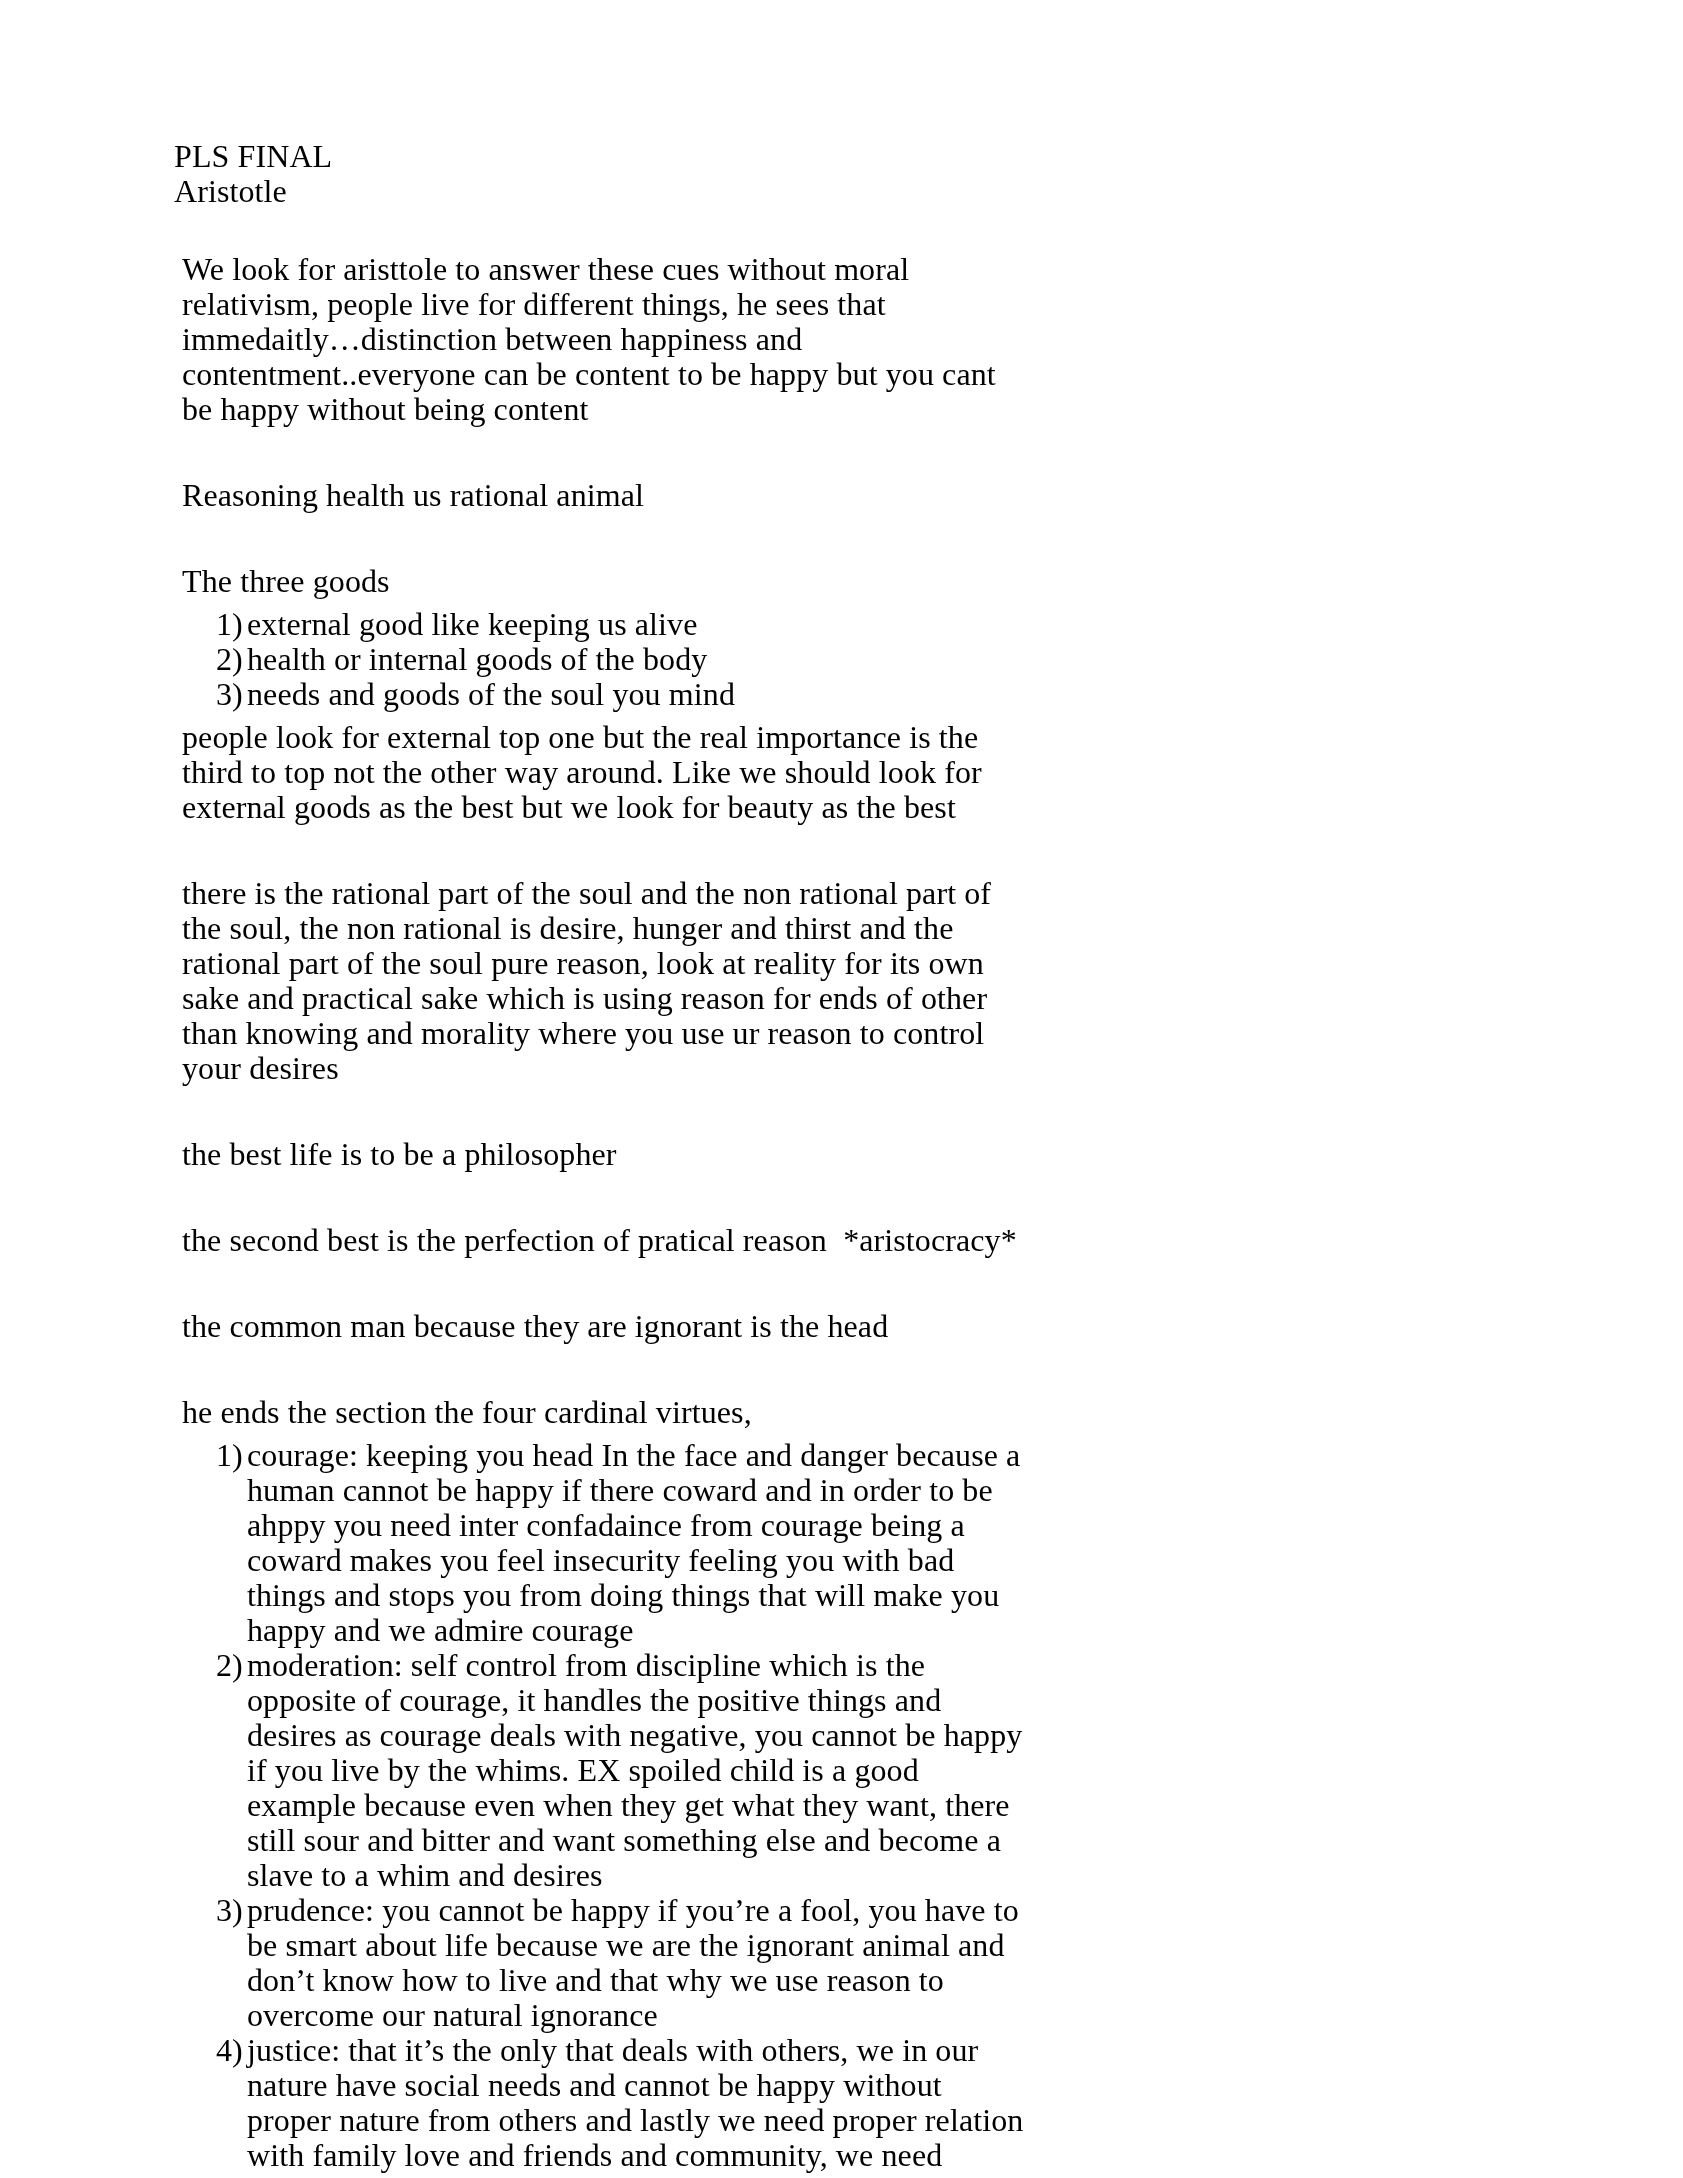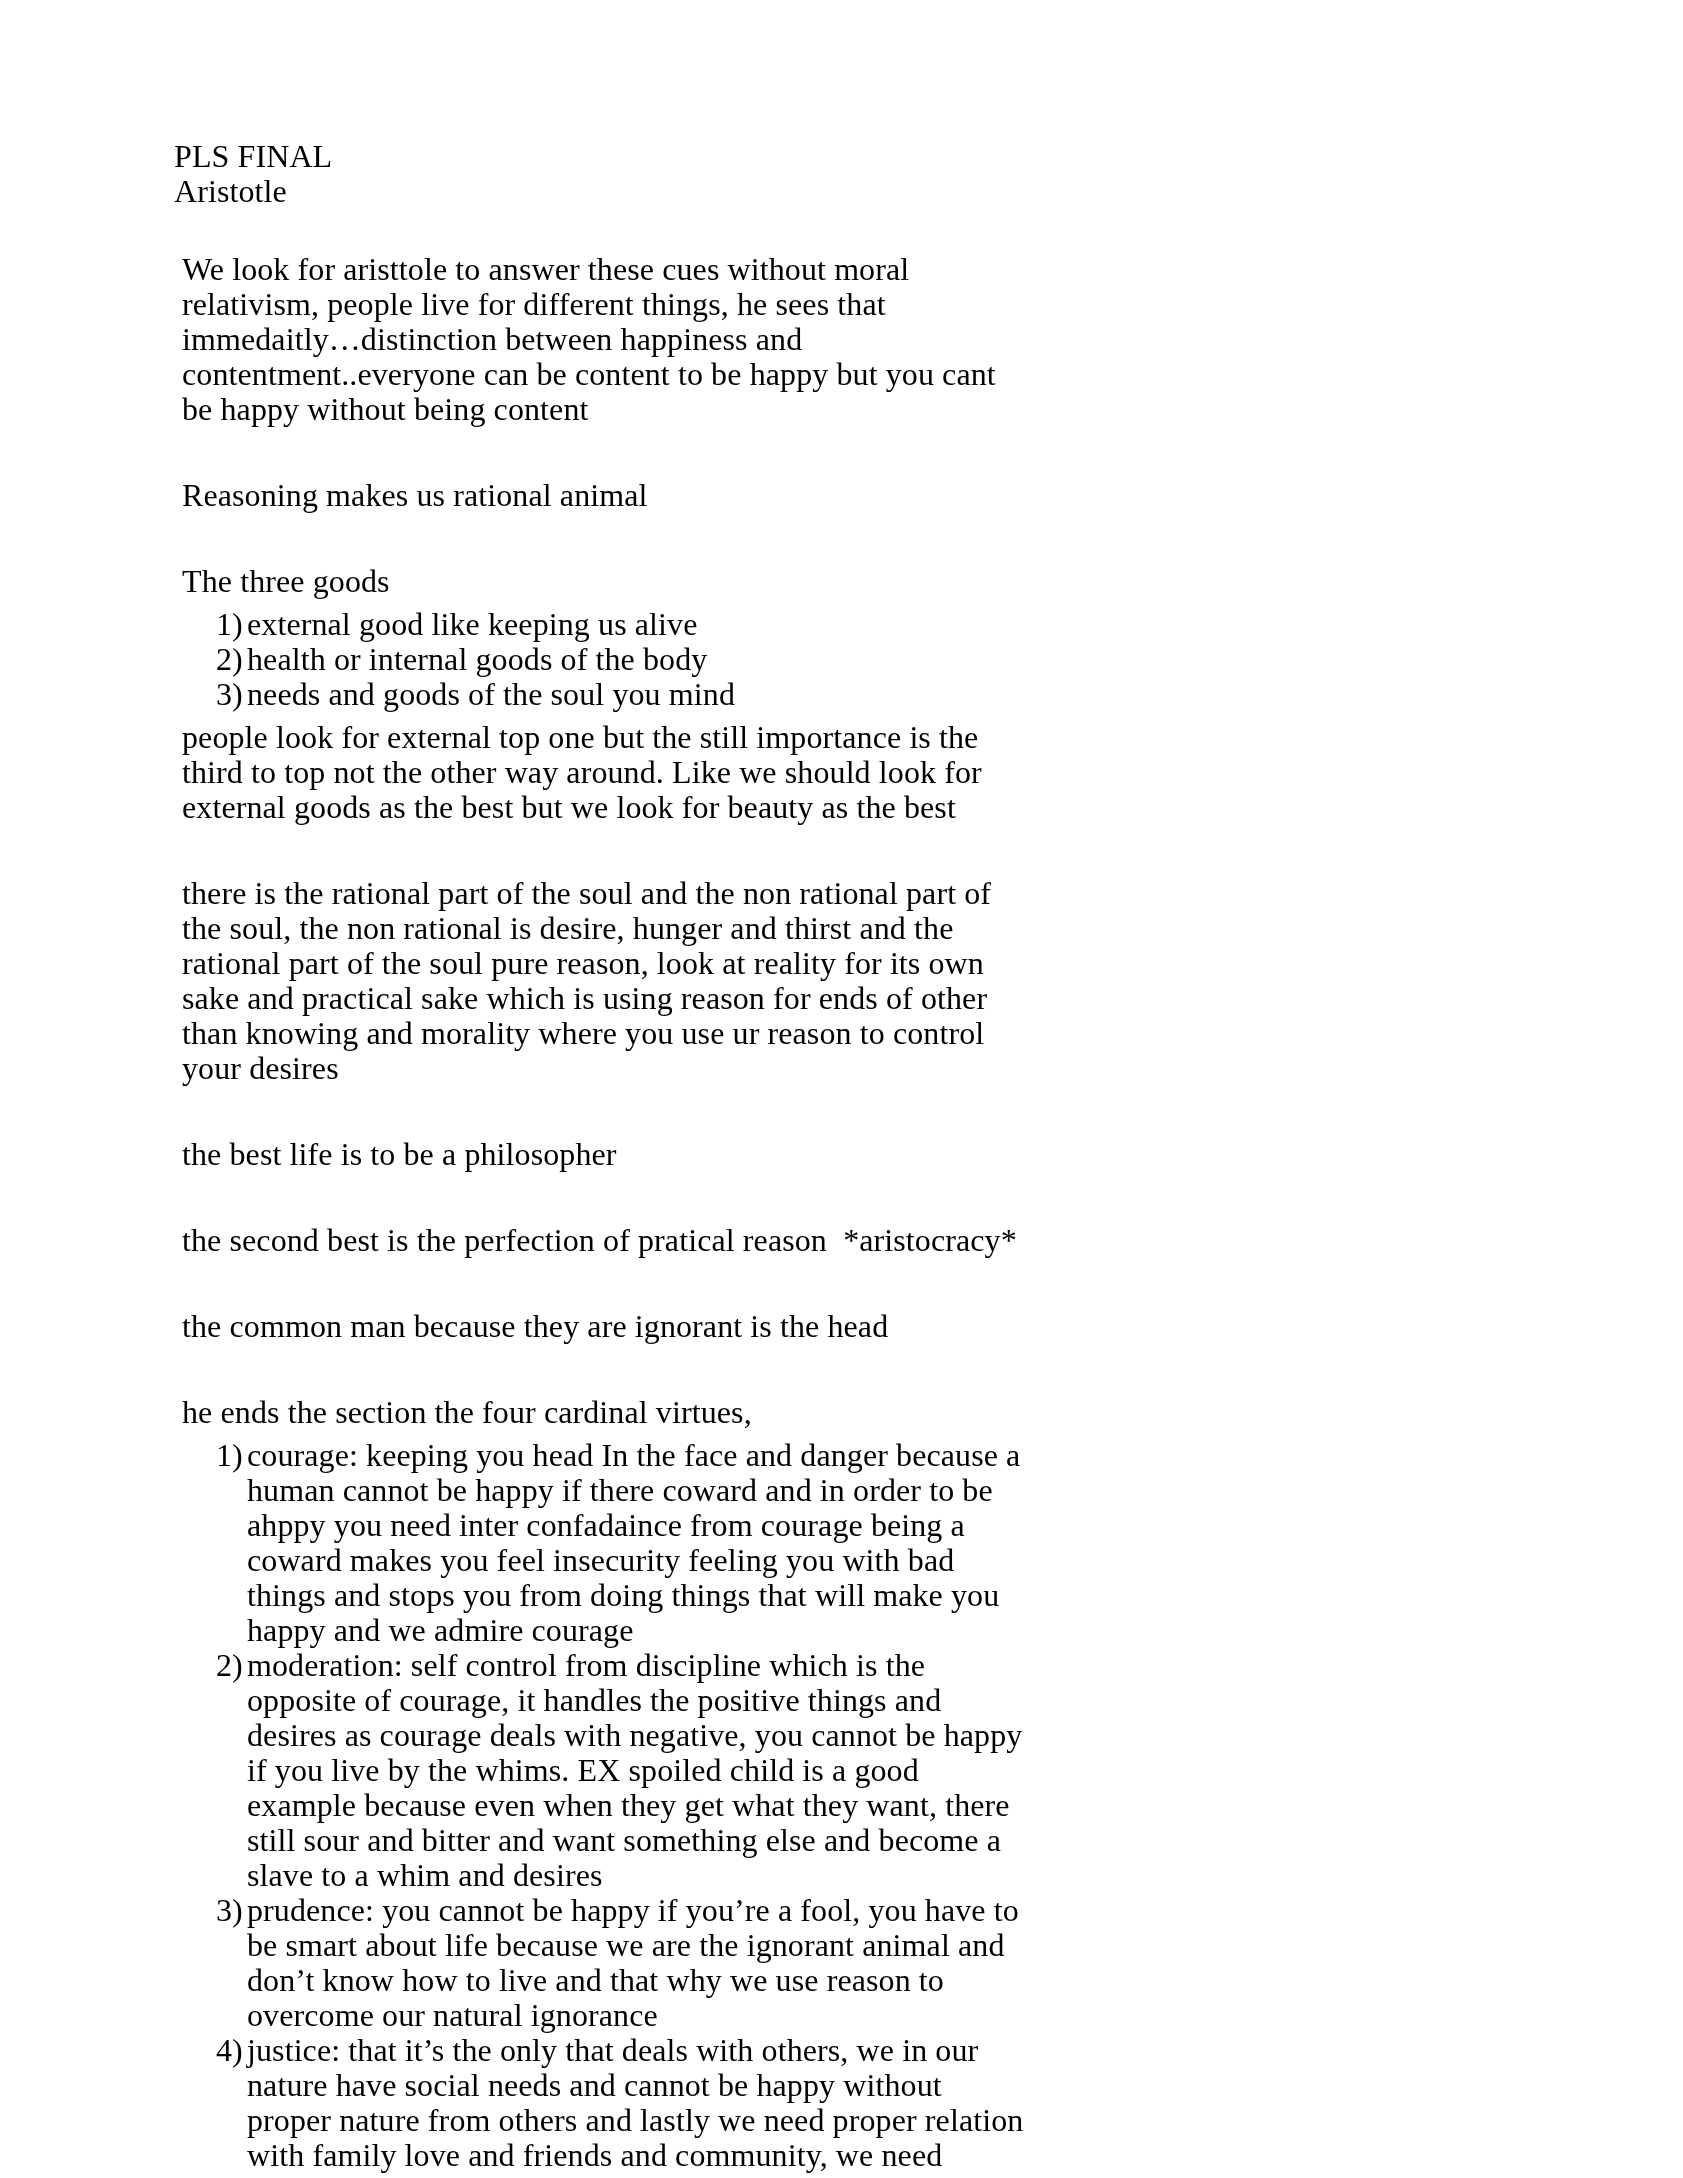--- a/index.html
+++ b/index.html
@@ -108,42 +108,42 @@
 
       <div class="line">PLS FINAL</div>
       <div class="line">Aristotle</div>
 
       <div class="spacer"></div>
 
       <p class="para">We look for aristtole to answer these cues without moral relativism, people live for different things, he sees that immedaitly…distinction between happiness and contentment..everyone can be content to be happy but you cant be happy without being content</p>
 
       <div class="spacer"></div>
 
-      <p class="para">Reasoning makes us rational animal</p>
+      <p class="para">Reasoning health us rational animal</p>
 
       <div class="spacer"></div>
 
       <p class="para">The three goods</p>
 
       <ol class="numlist goods">
         <li>
           <span class="marker">1)</span>
           <span class="itemtext">external good like keeping us alive</span>
         </li>
         <li>
           <span class="marker">2)</span>
           <span class="itemtext">health or internal goods of the body</span>
         </li>
         <li>
           <span class="marker">3)</span>
           <span class="itemtext">needs and goods of the soul you mind</span>
         </li>
       </ol>
 
-      <p class="para">people look for external top one but the still importance is the third to top not the other way around. Like we should look for external goods as the best but we look for beauty as the best</p>
+      <p class="para">people look for external top one but the real importance is the third to top not the other way around. Like we should look for external goods as the best but we look for beauty as the best</p>
 
       <div class="spacer"></div>
 
       <p class="para">there is the rational part of the soul and the non rational part of the soul, the non rational is desire, hunger and thirst and the rational part of the soul pure reason, look at reality for its own sake and practical sake which is using reason for ends of other than knowing and morality where you use ur reason to control your desires</p>
 
       <div class="spacer"></div>
 
       <p class="para">the best life is to be a philosopher</p>
 
       <div class="spacer"></div>

